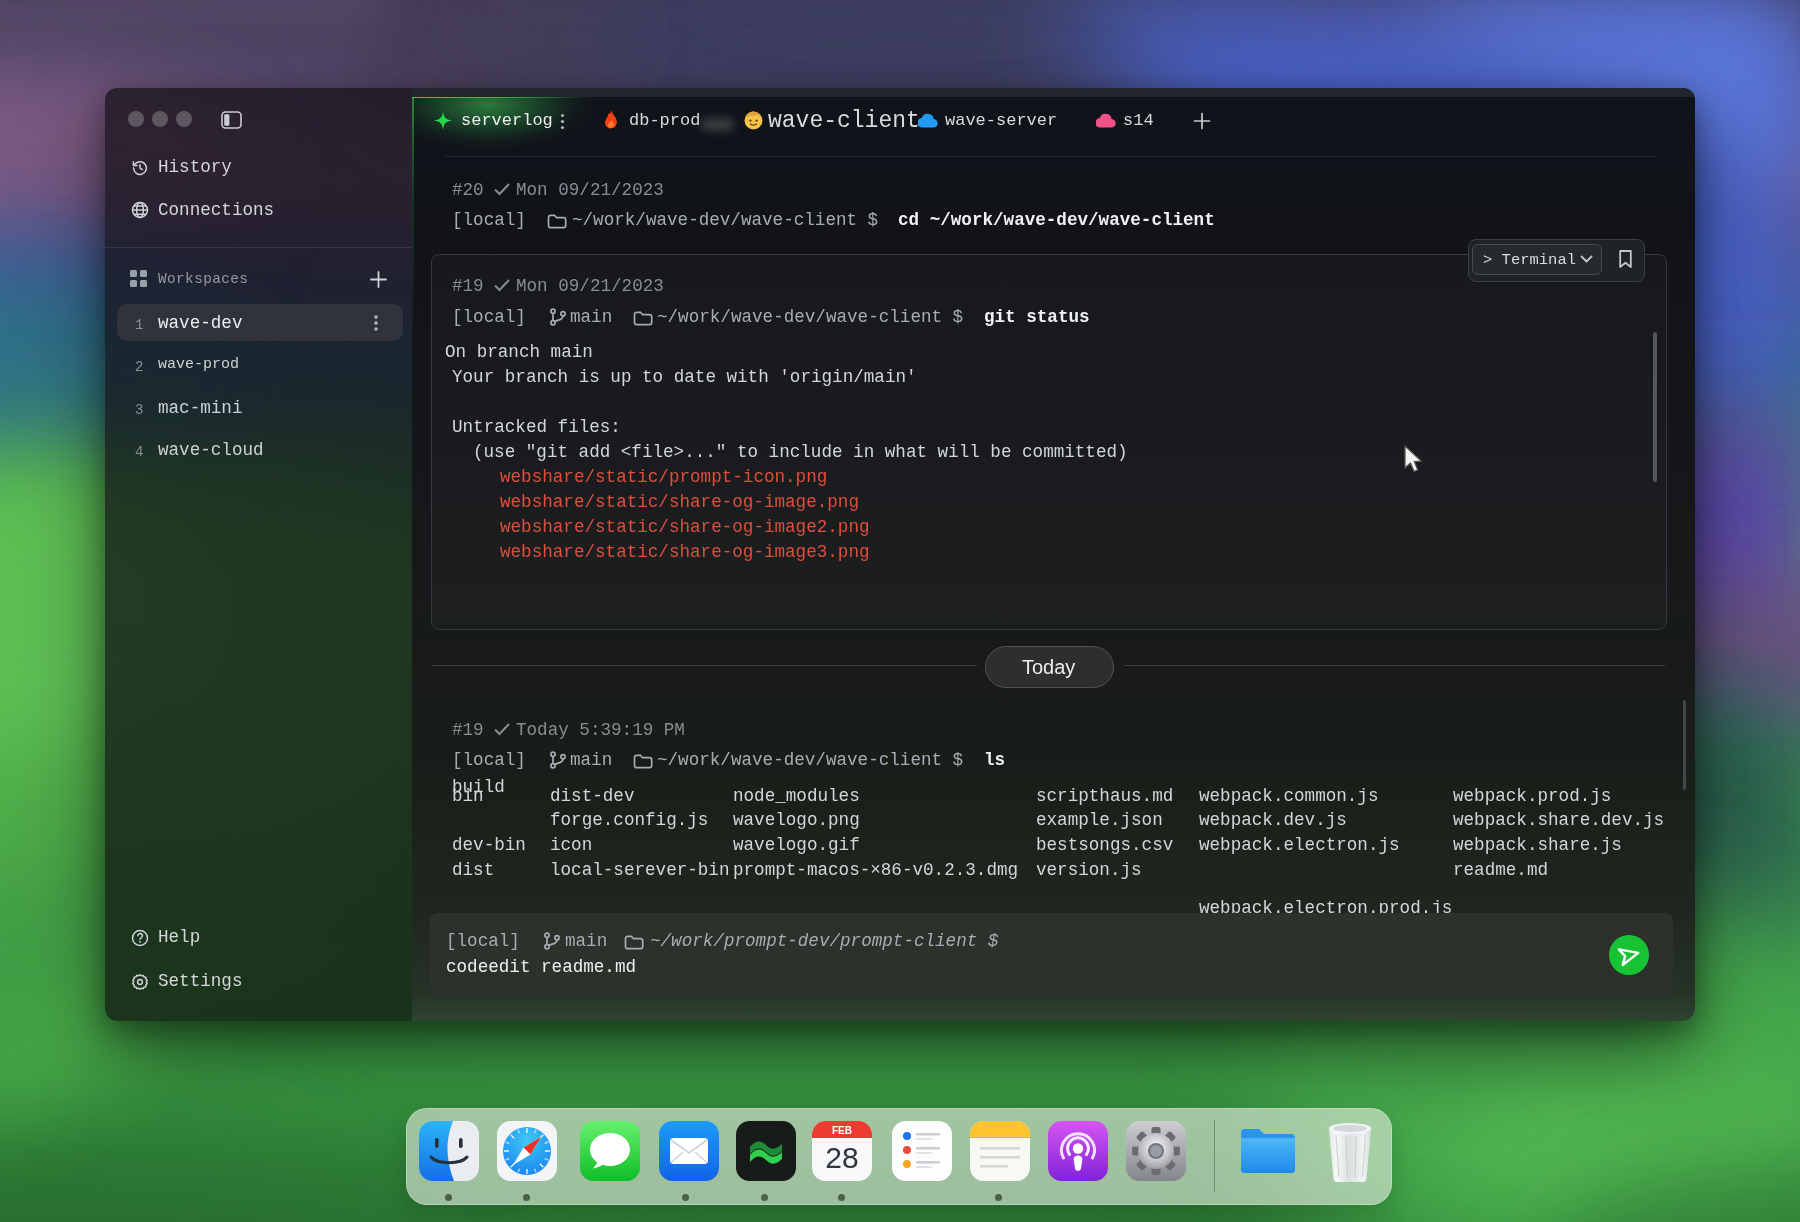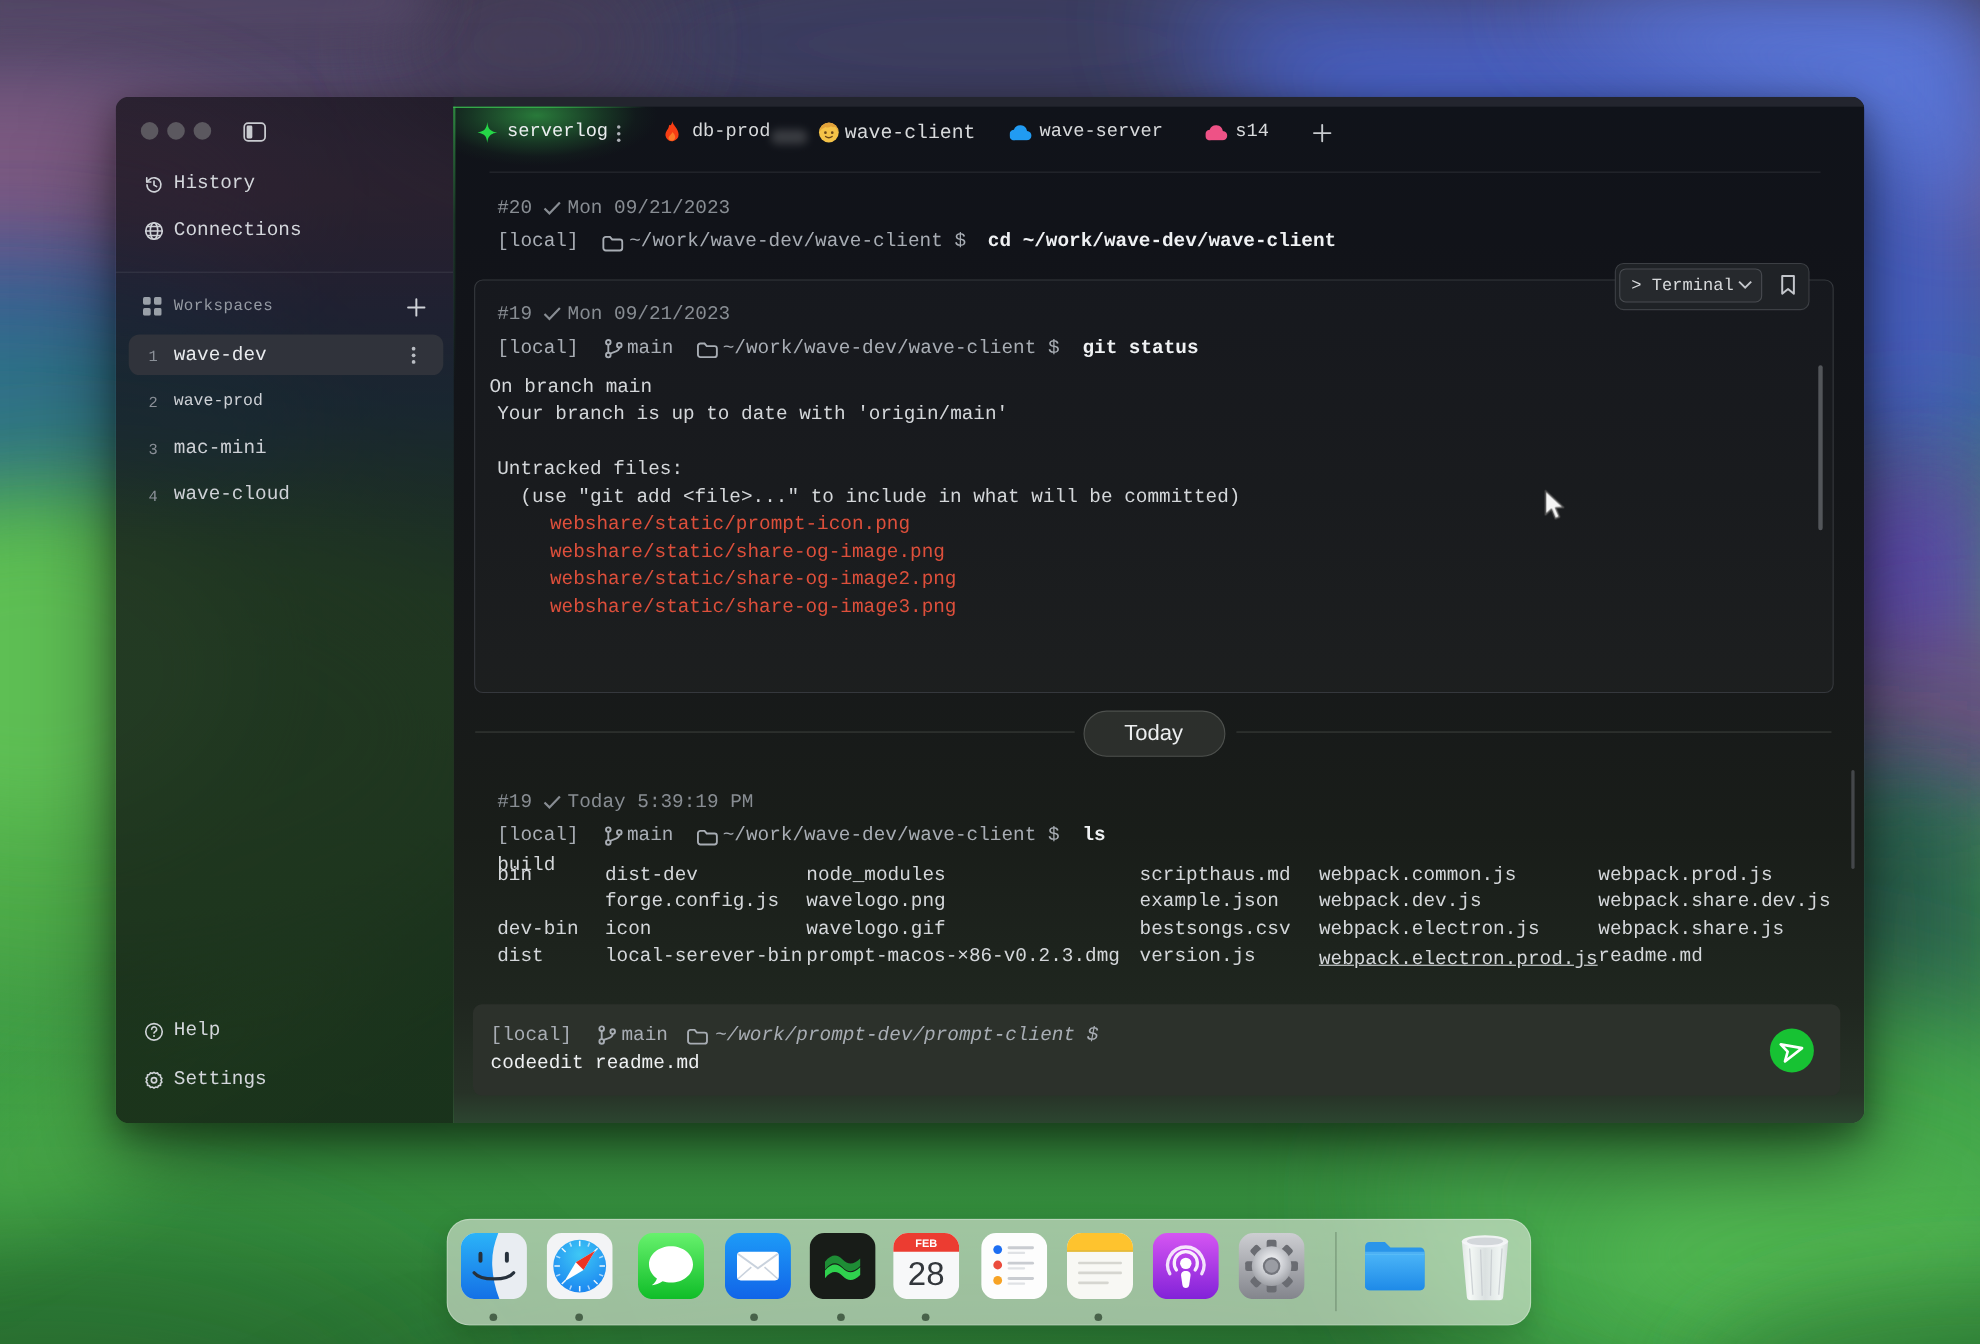--- a/index.html
+++ b/index.html
@@ -175,21 +175,21 @@
     <div class="t" style="left:217px;top:24px;font-size:17px;color:#d8dadc;">db-prod</div>
     <div class="abs" style="left:289px;top:30px;width:33px;height:13px;background:#57595d;border-radius:6px;filter:blur(4px);opacity:.6;"></div>
 
     <svg class="abs" style="left:332px;top:23px;" width="19" height="19" viewBox="0 0 19 19">
       <circle cx="9.5" cy="9.5" r="9" fill="#f5c348"></circle>
       <path d="M1 9 a8.5 8.8 0 0 1 17 .5 c-.5-2.8-1.5-4.3-3-5.3 -1 .6-2.5.6-3.5-.4 -1.5 1.2-3.5 1.4-5 .6 C4 5.5 2 6.5 1 9 Z" fill="#e2a23a"></path>
       <circle cx="6.4" cy="9.6" r="1.2" fill="#6b4718"></circle>
         <circle cx="12.6" cy="9.6" r="1.2" fill="#6b4718"></circle>
       <path d="M6.5 13 q3 2.4 6 0" stroke="#6b4718" stroke-width="1.2" fill="none" stroke-linecap="round"></path>
     </svg>
-    <div class="t" style="left:356px;top:24px;font-size:18px;color:#d8dadc;">wave-client</div>
+    <div class="t" style="left:356px;top:24px;font-size:23px;color:#d8dadc;">wave-client</div>
 
     <svg class="abs" style="left:506px;top:25px;" width="20" height="15" viewBox="0 0 20 15">
       <path d="M4.6 14.6 h10.5 a4.3 4.3 0 0 0 .6-8.6 a6.2 6.2 0 0 0 -12-1 a4.7 4.7 0 0 0 .9 9.6 Z" fill="#219bf2"></path>
     </svg>
     <div class="t" style="left:533px;top:24px;font-size:17px;color:#d8dadc;">wave-server</div>
 
     <svg class="abs" style="left:684px;top:25px;" width="20" height="15" viewBox="0 0 20 15">
       <path d="M4.6 14.6 h10.5 a4.3 4.3 0 0 0 .6-8.6 a6.2 6.2 0 0 0 -12-1 a4.7 4.7 0 0 0 .9 9.6 Z" fill="#ee5286"></path>
     </svg>
     <div class="t" style="left:711px;top:24px;font-size:17px;color:#d8dadc;">s14</div>
@@ -292,21 +292,21 @@
     <div class="t out" style="left:40px;top:748px;">dev-bin</div>
     <div class="t out" style="left:138px;top:748px;">icon</div>
     <div class="t out" style="left:321px;top:748px;">wavelogo.gif</div>
     <div class="t out" style="left:624px;top:748px;">bestsongs.csv</div>
     <div class="t out" style="left:787px;top:748px;">webpack.electron.js</div>
     <div class="t out" style="left:1041px;top:748px;">webpack.share.js</div>
     <div class="t out" style="left:40px;top:773px;">dist</div>
     <div class="t out" style="left:138px;top:773px;">local-serever-bin</div>
     <div class="t out" style="left:321px;top:773px;">prompt-macos-×86-v0.2.3.dmg</div>
     <div class="t out" style="left:624px;top:773px;">version.js</div>
-    <div class="t out" style="left:787px;top:775px;text-decoration:underline;">webpack.electron.prod.js</div>
+    <div class="t out" style="left:787px;top:811px;">webpack.electron.prod.js</div>
     <div class="t out" style="left:1041px;top:773px;">readme.md</div>
     <div class="abs" style="left:1271px;top:612px;width:3px;height:90px;border-radius:2px;background:#44474a;"></div>
 
     <div class="abs" style="left:18px;top:825px;width:1243px;height:83px;border-radius:8px;background:#2c312b;"></div>
     <div class="t g2" style="left:34px;top:844px;">[local]</div>
     <svg class="abs" style="left:130px;top:843px;" width="20" height="20" viewBox="0 0 20 20" fill="none" stroke="#a8adb4" stroke-width="1.7">
       <circle cx="5" cy="4.2" r="2.1"></circle>
         <circle cx="5" cy="15.8" r="2.1"></circle>
         <circle cx="15" cy="6.8" r="2.1"></circle>
       <path d="M5 6.3 v7.4 M15 8.9 C15 13.2 9.5 12.6 6.8 14.6"></path>

